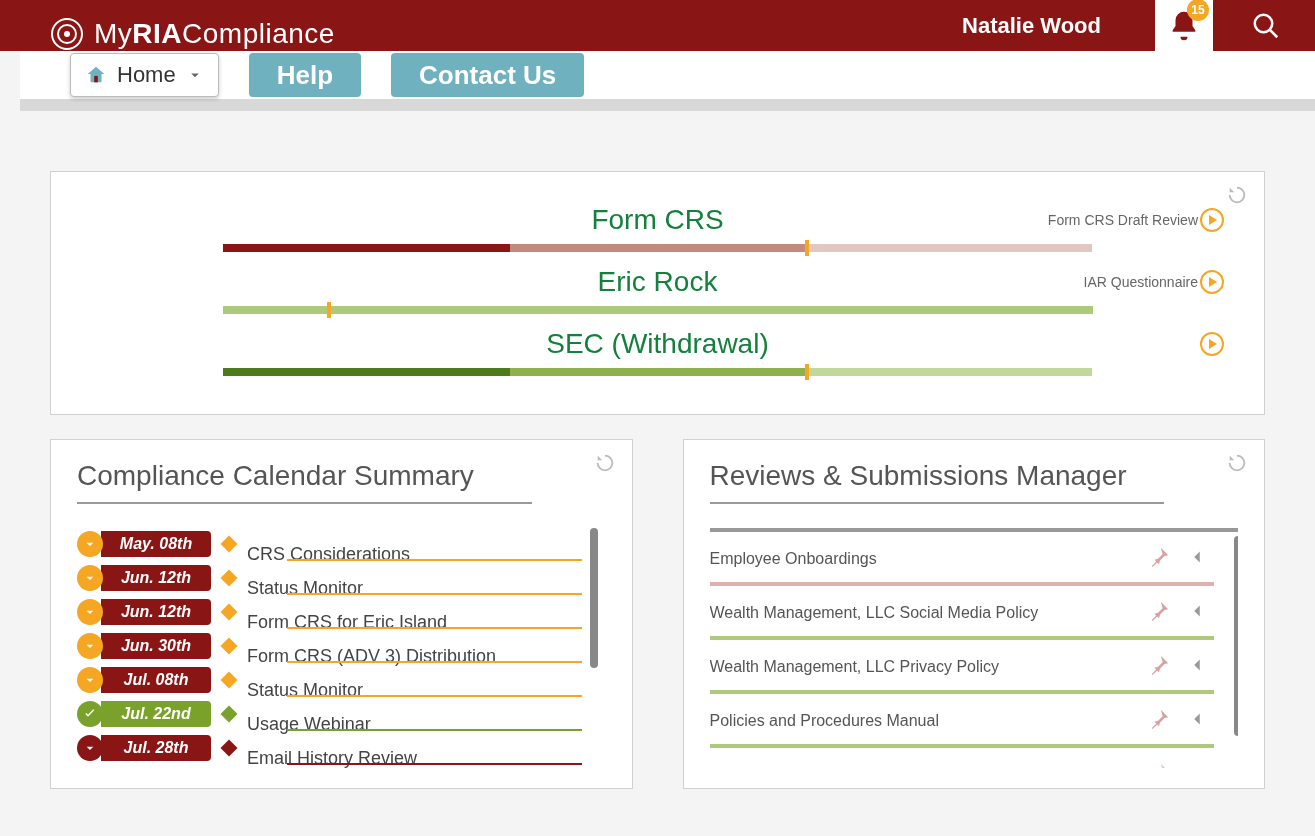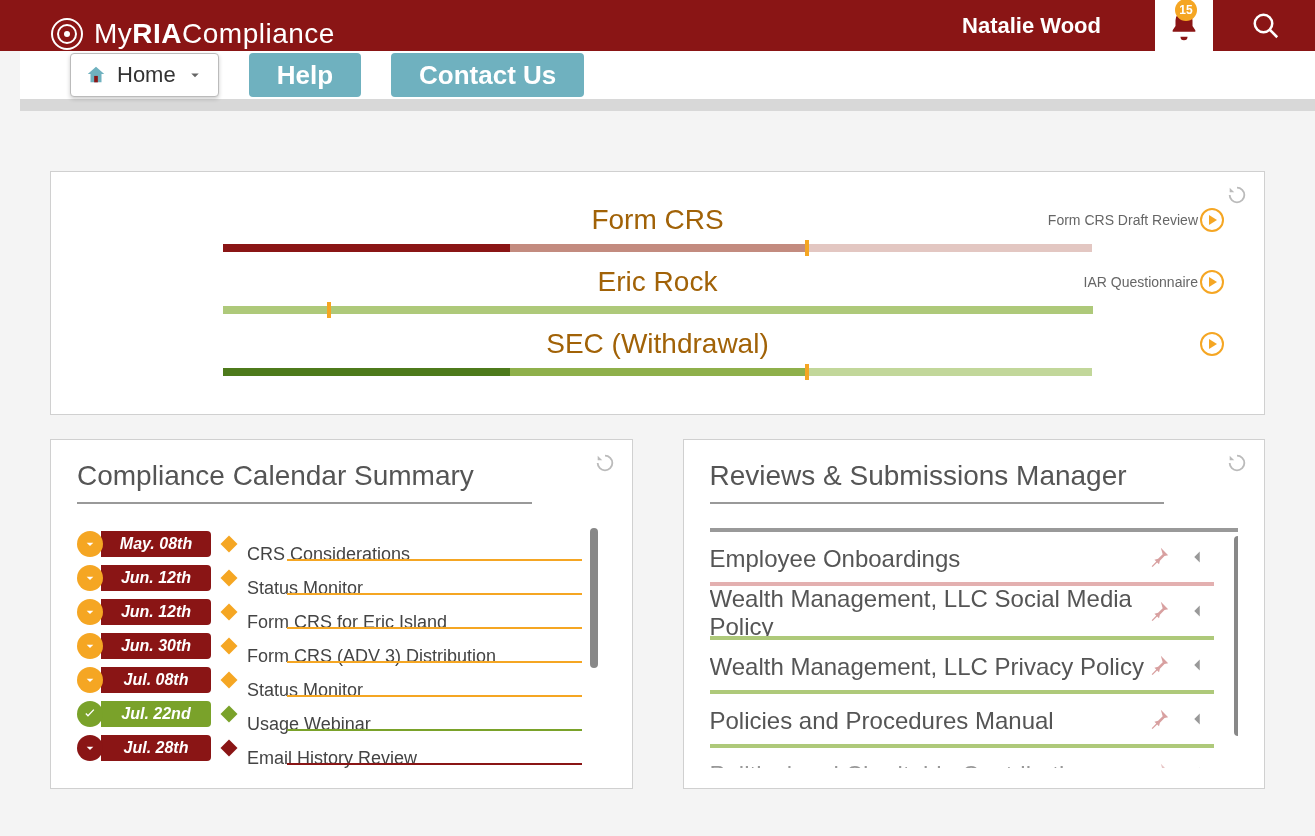--- a/index.html
+++ b/index.html
@@ -50,21 +50,21 @@
     width: 58px;
     height: 65px;
     display: flex;
     align-items: center;
     justify-content: center;
     position: relative;
   }
   .notif-badge {
     position: absolute;
     top: 6px;
-    right: 16px;
+    right: 4px;
     background: #f5a623;
     color: #fff;
     font-size: 12px;
     font-weight: bold;
     border-radius: 50%;
     width: 22px;
     height: 22px;
     display: flex;
     align-items: center;
     justify-content: center;
@@ -136,21 +136,21 @@
   }
   .prog-head {
     display: flex;
     align-items: center;
     justify-content: center;
     position: relative;
     height: 44px;
   }
   .prog-title {
     font-size: 28px;
-    color: #a16207;
+    color: #15803d;
     font-weight: 400;
   }
   .prog-side {
     position: absolute;
     right: 0;
     display: flex;
     align-items: center;
     gap: 2px;
     color: #666;
     font-size: 14px;
@@ -306,21 +306,21 @@
     display:flex;
     align-items:center;
     padding-right: 30px;
   }
   .rev-row::after {
     content:"";
     position:absolute;
     left:0; right:24px; bottom:0;
     height:4px;
   }
-  .rev-title { font-size: 24px; color:#555; flex:1; }
+  .rev-title { font-size: 16px; color:#555; flex:1; }
   .rev-actions { display:flex; gap:16px; align-items:center; }
   .rev-actions svg { width:22px; height:22px; }
   .rev-row .prog-overlay {
     position:absolute;
     left:0; bottom:0; height:4px;
   }
   .rev-row[data-color="red"]::after   { background:#e3b0b0;}
   .rev-row[data-color="green"]::after { background:#aec97a;}
   .rev-row[data-color="red"]   .prog-overlay { background:#8a1515;}
   .rev-row[data-color="green"] .prog-overlay { background:#7aa22a;}

